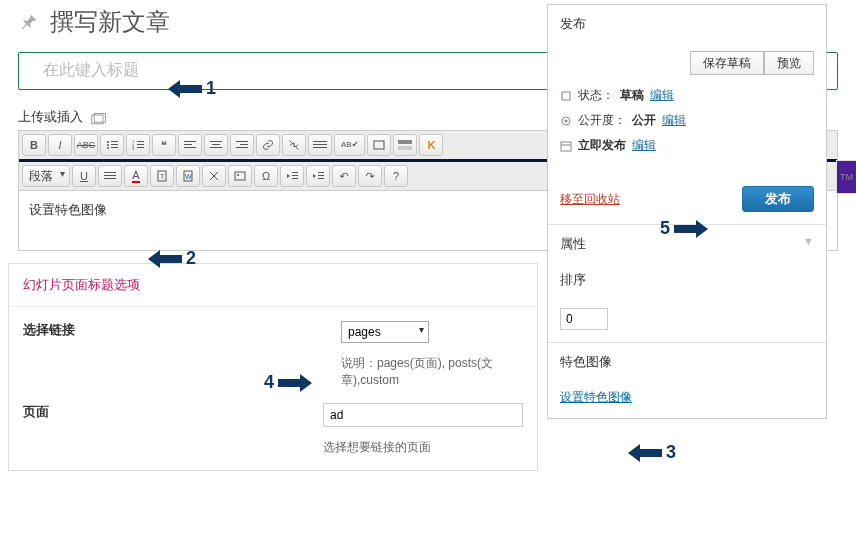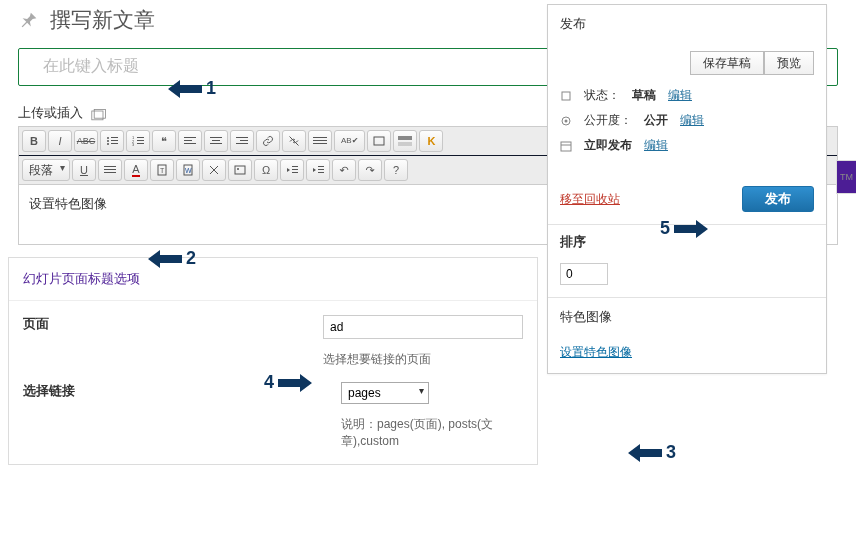--- a/index.html
+++ b/index.html
@@ -1,67 +1,67 @@
 <!DOCTYPE html>
 <html><head>
 <meta charset="utf-8">
 <style>
   *{box-sizing:border-box;margin:0;padding:0}
   body{font-family:"Microsoft YaHei",Arial,sans-serif;font-size:13px;color:#333;background:#fff;width:856px;height:542px;position:relative;overflow:hidden}
   svg{display:block}
 
   
   .page-head{display:flex;align-items:center;gap:10px;padding:6px 18px 14px}
-  .page-head h1{font-size:21px;font-weight:400;color:#555}
+  .page-head h1{font-size:24px;font-weight:400;color:#555}
   .pin-ico{color:#aaa}
 
   
   .title-wrap{margin:0 18px 18px;border:1px solid #15803d;border-radius:2px;position:relative;height:38px;padding:8px 24px}
   .title-input{border:0;width:100%;font-size:16px;color:#888;background:transparent;outline:none}
   .title-input::placeholder{color:#bbb}
 
   
   .upload-row{margin:0 18px 2px;display:flex;align-items:flex-end;gap:8px;color:#333}
   .upload-ico{color:#888}
 
   
   .tb{margin:4px 18px 0;border:1px solid #ccc;background:#ececec}
   .tb-row{display:flex;flex-wrap:wrap;gap:2px;padding:3px}
-  .tb-row + .tb-row{border-top:1px solid #0f172a}
+  .tb-row + .tb-row{border-top:3px solid #0f172a}
   .tb-btn{width:24px;height:22px;border:1px solid #c8c8c8;background:linear-gradient(#fdfdfd,#e9e9e9);border-radius:3px;display:flex;align-items:center;justify-content:center;font-size:11px;color:#555;cursor:pointer}
   .tb-btn.wide{width:auto;padding:0 6px}
   .tb-sel{height:22px;border:1px solid #c8c8c8;background:linear-gradient(#fdfdfd,#e9e9e9);border-radius:3px;font-size:12px;padding:0 16px 0 6px;color:#444;appearance:none;-webkit-appearance:none;position:relative}
   .tb-sel-wrap{position:relative;display:inline-block}
   .tb-sel-wrap::after{content:"▾";position:absolute;right:5px;top:3px;font-size:10px;color:#555;pointer-events:none}
   .orange{color:#d68b00;font-weight:bold}
   .tb-mini{font-size:8px;line-height:1}
 
   
   .editor-body{margin:0 18px 12px;border:1px solid #ccc;border-top:none;height:60px;padding:10px;color:#333;font-size:13px;overflow:hidden}
 
   
   .slide-box{margin:0 8px;border:1px solid #dcdcdc;padding:0 0 14px;width:530px}
-  .slide-box h3{font-size:13px;font-weight:normal;color:#4c1d95;padding:12px 14px;border-bottom:1px solid #eee}
+  .slide-box h3{font-size:13px;font-weight:normal;color:#be185d;padding:12px 14px;border-bottom:1px solid #eee}
   .field-row{display:flex;align-items:flex-start;padding:14px 14px 0;gap:18px}
   .field-lb{width:300px;font-size:13px;color:#333;font-weight:bold}
   .field-ctl{flex:1}
   .sel{border:1px solid #aaa;height:22px;font-size:12px;padding:0 18px 0 6px;appearance:none;-webkit-appearance:none;background:#fff;min-width:88px}
   .sel-wrap{position:relative;display:inline-block}
   .sel-wrap::after{content:"▾";position:absolute;right:5px;top:3px;font-size:10px;color:#333;pointer-events:none}
   .desc{font-size:12px;color:#666;margin-top:12px}
   .txt-in{border:1px solid #ccc;height:24px;padding:3px 6px;font-size:12px;width:200px}
 
   
   .sidebar{position:absolute;top:4px;left:547px;width:280px;border:1px solid #ccc;background:#fff;box-shadow:0 1px 2px rgba(0,0,0,.05)}
   .sb-sec{border-bottom:1px solid #e2e2e2}
   .sb-head{padding:10px 12px;font-size:13px;color:#333}
   .sb-body{padding:8px 12px 12px}
   .btn-line{display:flex;justify-content:flex-end;margin-bottom:12px}
   .btn-light{border:1px solid #bbb;background:linear-gradient(#fefefe,#f0f0f0);height:24px;padding:0 12px;font-size:12px;color:#333;cursor:pointer}
-  .meta-line{display:flex;align-items:center;gap:12px;margin:8px 0;font-size:12px;color:#333}
+  .meta-line{display:flex;align-items:center;gap:6px;margin:8px 0;font-size:12px;color:#333}
   .meta-line a{color:#216f9c;text-decoration:underline;cursor:pointer}
   .meta-line .ico{color:#888}
   .sb-foot{display:flex;justify-content:space-between;align-items:center;padding:12px}
   .link-red{color:#c0392b;text-decoration:underline;cursor:pointer;font-size:12px}
   .btn-publish{background:linear-gradient(#2f8fcf,#1b6fa8);border:1px solid #1b6fa8;color:#fff;font-weight:bold;height:26px;padding:0 22px;border-radius:3px;cursor:pointer;font-size:13px}
   .sb-collapse{float:right;color:#bbb;font-size:11px}
   .order-in{border:1px solid #ccc;width:48px;height:22px;padding:2px 5px;font-size:12px}
   .link-blue{color:#0369a1;text-decoration:underline;cursor:pointer;font-size:12px}
 
   .tm-box{position:absolute;right:0;top:160px;width:20px;height:34px;background:#4c1d95;border:1px solid #ddd;border-right:none;font-size:9px;color:#888;display:flex;align-items:center;justify-content:center}
@@ -249,34 +249,34 @@
 </div>
 
 <div class="editor-body">
   <span>设置特色图像</span>
 </div>
 
 <div class="slide-box">
   <h3>幻灯片页面标题选项</h3>
 
   <div class="field-row">
+    <div class="field-lb">选择链接</div>
+    <div class="field-ctl">
+      <span class="sel-wrap">
+        <select class="sel"><option>pages</option></select>
+      </span>
+      <div class="desc">说明：pages(页面), posts(文章),custom</div>
+    </div>
+  </div>
+
+  <div class="field-row">
     <div class="field-lb">页面</div>
     <div class="field-ctl">
       <input class="txt-in" value="ad" style="">
       <div class="desc">选择想要链接的页面</div>
-    </div>
-  </div>
-
-  <div class="field-row">
-    <div class="field-lb">选择链接</div>
-    <div class="field-ctl">
-      <span class="sel-wrap">
-        <select class="sel"><option>pages</option></select>
-      </span>
-      <div class="desc">说明：pages(页面), posts(文章),custom</div>
     </div>
   </div>
 </div>
 
 <div class="sidebar">
   <div class="sb-sec">
     <div class="sb-head">发布</div>
     <div class="sb-body">
       <div class="btn-line">
         <button class="btn-light">保存草稿</button>
@@ -314,22 +314,26 @@
         <a>编辑</a>
       </div>
     </div>
     <div class="sb-foot">
       <a class="link-red">移至回收站</a>
       <button class="btn-publish">发布</button>
     </div>
   </div>
 
   <div class="sb-sec">
+    <div class="sb-head">
+      <span>属性</span>
+      <span class="sb-collapse">▼</span>
+    </div>
     <div class="sb-body">
-      <div style="font-weight:bold;margin-bottom:12px">排序</div>
+      <div style="font-weight:normal;margin-bottom:19px">排序</div>
       <input class="order-in" value="0" style="">
     </div>
   </div>
 
   <div class="sb-sec" style="border-bottom:none">
     <div class="sb-head">特色图像</div>
     <div class="sb-body">
       <a class="link-blue">设置特色图像</a>
     </div>
   </div>

